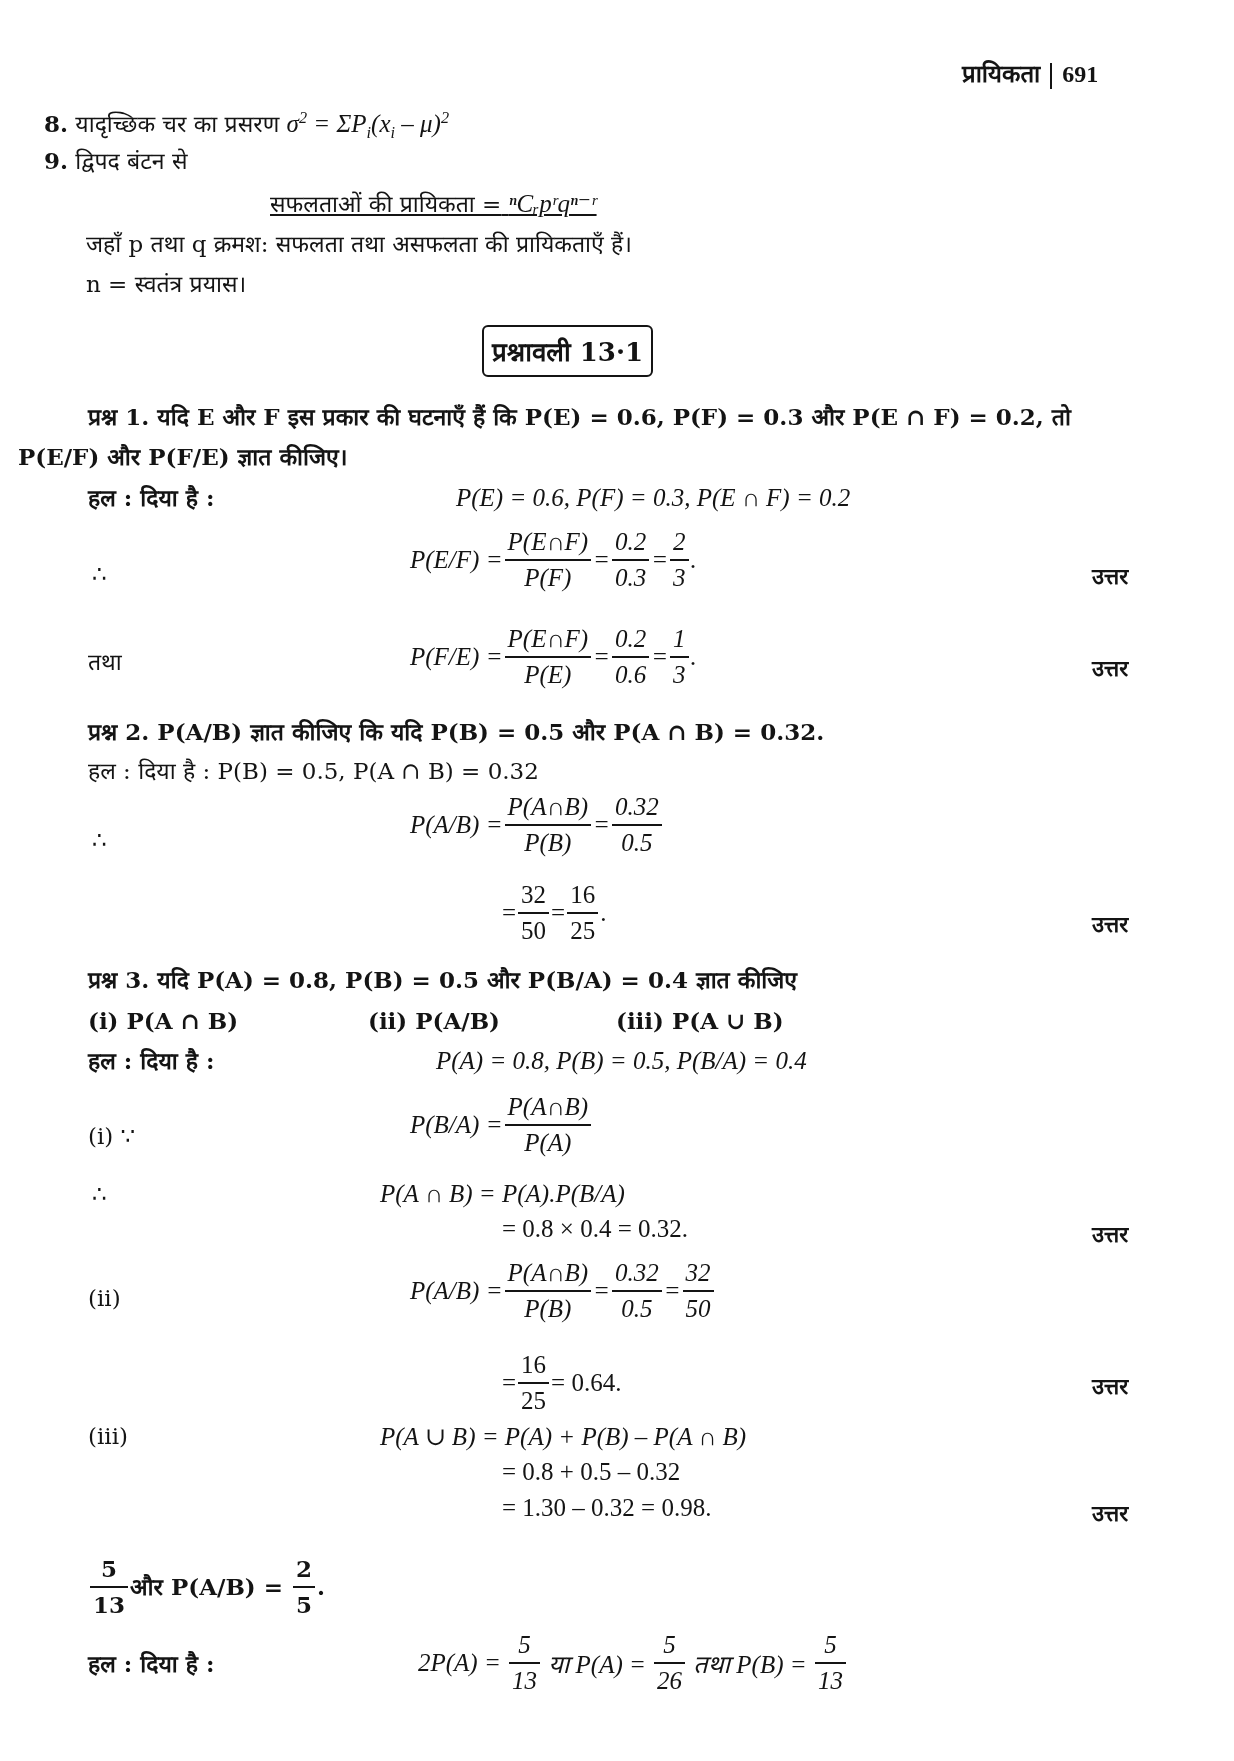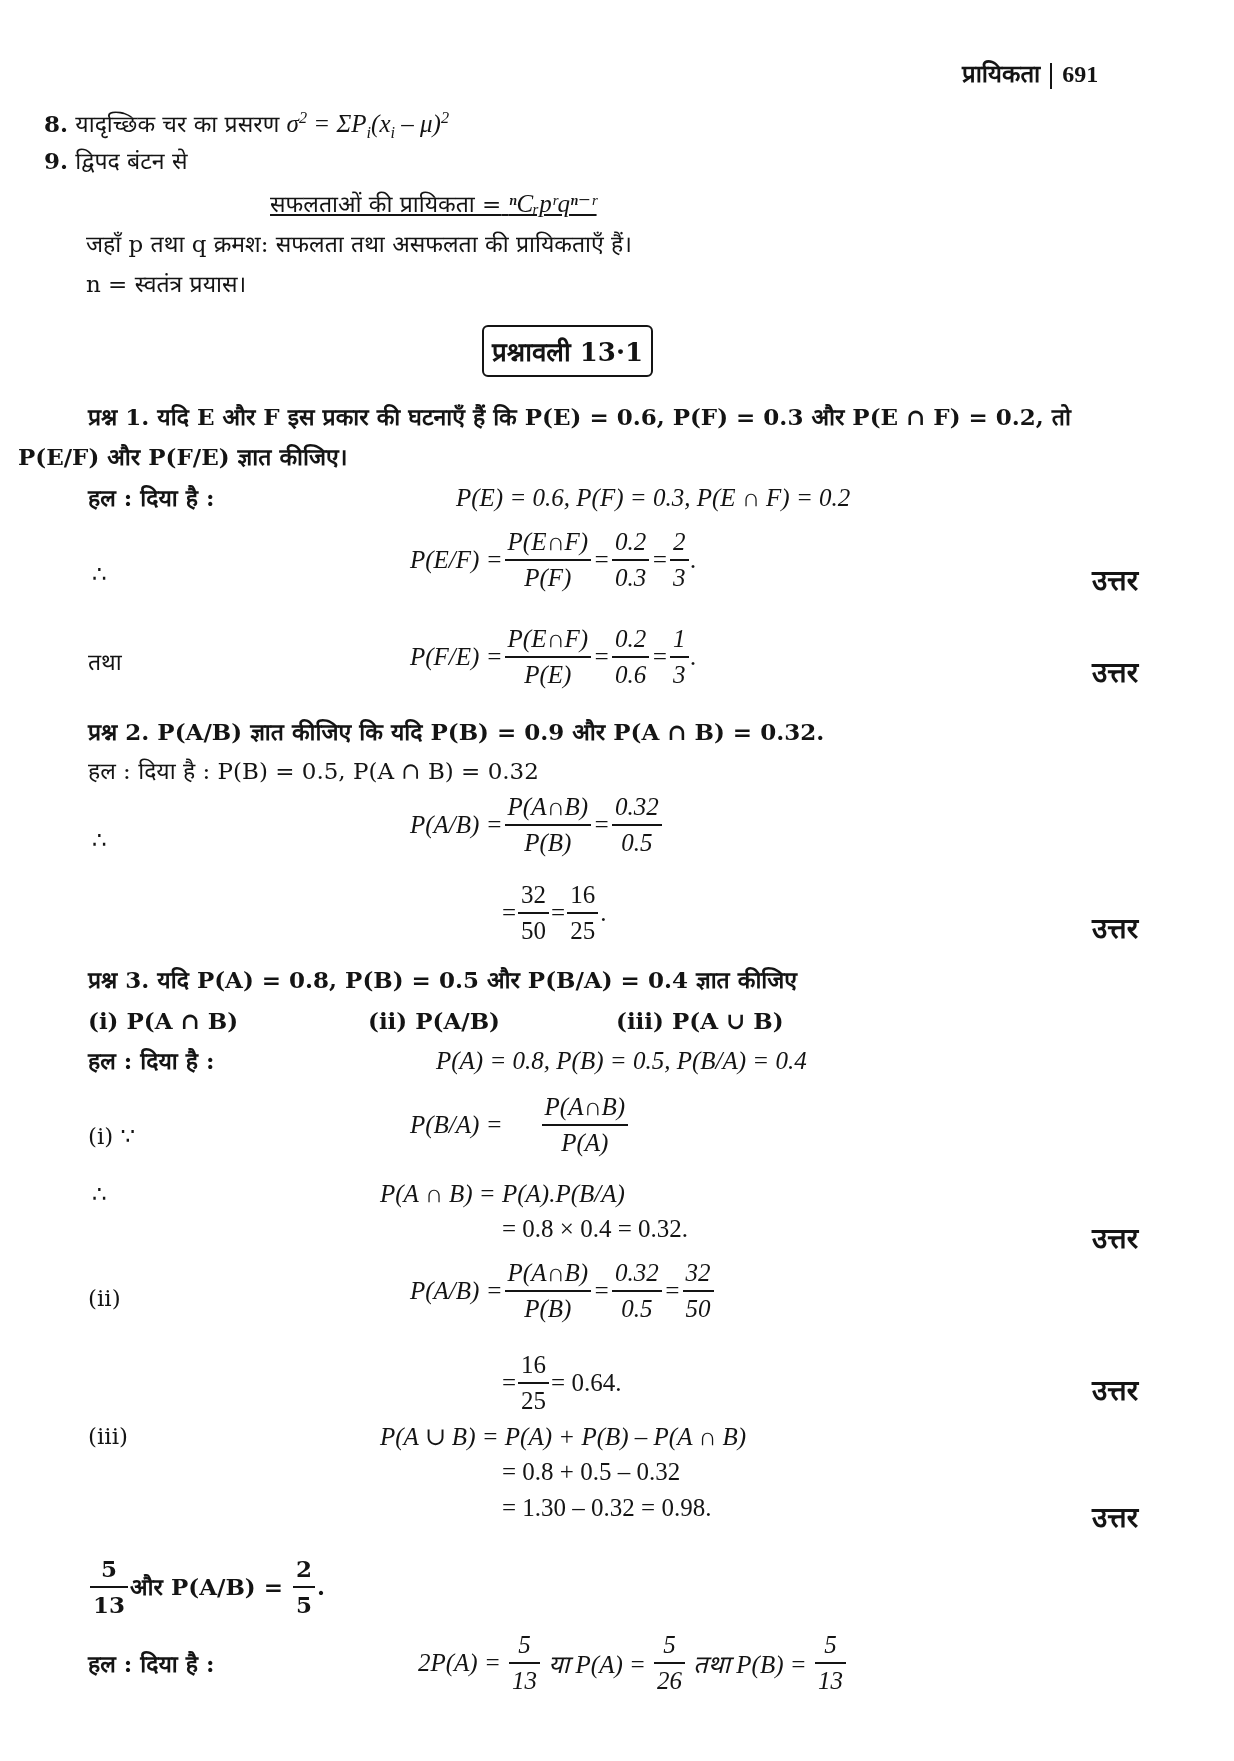--- a/index.html
+++ b/index.html
@@ -13,21 +13,21 @@
   .bold { font-weight: bold; }
   .it { font-style: italic; }
   .math { font-family: "Liberation Serif", "DejaVu Serif", serif; font-size: 25px; }
   .frac { display: inline-block; vertical-align: middle; text-align: center; margin: 0 2px; }
   .frac .num { display: block; padding: 0 3px 2px; border-bottom: 2px solid #141414; line-height: 30px; }
   .frac .den { display: block; padding: 2px 3px 0; line-height: 30px; }
   .eqrow { display: flex; align-items: center; }
   .header { font-size: 24px; font-weight: bold; }
   .header .sep { display: inline-block; width: 2px; height: 26px; background: #141414; vertical-align: middle; margin: 0 10px; }
   .boxtitle { border: 2px solid #141414; padding: 6px 8px; font-size: 26px; font-weight: bold; }
-  .ans { font-size: 28px; font-weight: bold; }
+  .ans { font-size: 22px; font-weight: bold; }
   sup, sub { font-size: 0.65em; }
 </style>
 </head>
 <body>
 
 <div class="abs header" style="left:962px; top:56px;font-family:Liberation Serif, serif;">
   <span>प्रायिकता</span><span class="sep"></span><span>691</span>
 </div>
 
 <div class="abs txt" style="left:44px; top:104px;">
@@ -85,21 +85,21 @@
       <span class="num">0.2</span>
       <span class="den">0.6</span>
     </span>=
   <span class="frac">
       <span class="num">1</span>
       <span class="den">3</span>
     </span><span>.</span>
 </div>
 <div class="abs ans" style="left:1092px; top:652px;">उत्तर</div>
 
-<div class="abs txt bold" style="left:88px; top:718px;">प्रश्न 2. P(A/B) ज्ञात कीजिए कि यदि P(B) = 0.9 और P(A ∩ B) = 0.32.</div>
+<div class="abs txt bold" style="left:88px; top:718px;">प्रश्न 2. P(A/B) ज्ञात कीजिए कि यदि P(B) = 0.5 और P(A ∩ B) = 0.32.</div>
 <div class="abs txt" style="left:88px; top:757px;">हल : दिया है : P(B) = 0.5, P(A ∩ B) = 0.32</div>
 <div class="abs txt" style="left:92px; top:826px;">∴</div>
 <div class="abs math it eqrow" style="left:410px; top:792px;">
   <span>P(A/B) =</span>
   <span class="frac">
       <span class="num">P(A∩B)</span>
       <span class="den">P(B)</span>
     </span>=
   <span class="frac">
       <span class="num">0.32</span>
@@ -120,21 +120,21 @@
 <div class="abs ans" style="left:1092px; top:908px;">उत्तर</div>
 
 <div class="abs txt bold" style="left:88px; top:966px;">प्रश्न 3. यदि P(A) = 0.8, P(B) = 0.5 और P(B/A) = 0.4 ज्ञात कीजिए</div>
 <div class="abs txt bold" style="left:88px; top:1007px;">(i) P(A ∩ B)</div>
 <div class="abs txt bold" style="left:368px; top:1007px;">(ii) P(A/B)</div>
 <div class="abs txt bold" style="left:616px; top:1007px;">(iii) P(A ∪ B)</div>
 <div class="abs txt bold" style="left:88px; top:1047px;">हल : दिया है :</div>
 <div class="abs math it" style="left:436px; top:1047px;">P(A) = 0.8, P(B) = 0.5, P(B/A) = 0.4</div>
 
 <div class="abs txt" style="left:88px; top:1122px;">(i) ∵</div>
-<div class="abs math it eqrow" style="left:410px; top:1092px;gap:37px;">
+<div class="abs math it eqrow" style="left:410px; top:1092px;">
   <span>P(B/A) =</span>
   <span class="frac">
       <span class="num">P(A∩B)</span>
       <span class="den">P(A)</span>
     </span>
 </div>
 
 <div class="abs txt" style="left:92px; top:1180px;">∴</div>
 <div class="abs math it" style="left:380px; top:1180px;">P(A ∩ B) = P(A).P(B/A)</div>
 <div class="abs math" style="left:502px; top:1215px;">= 0.8 × 0.4 = 0.32.</div>

